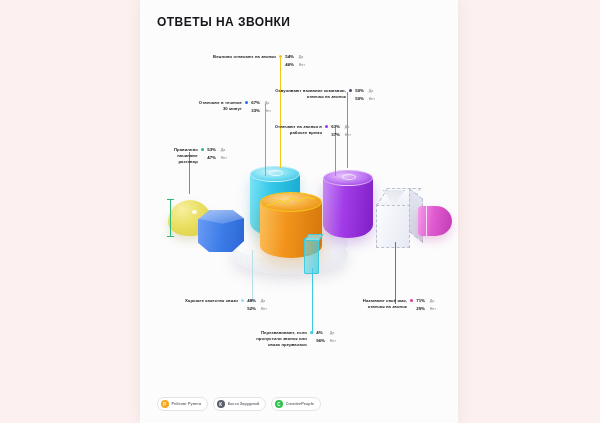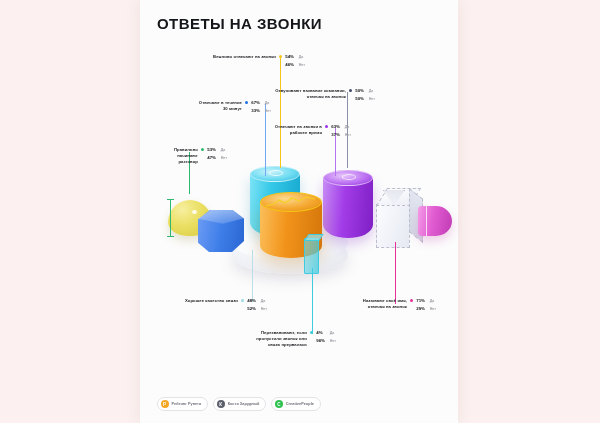--- a/index.html
+++ b/index.html
@@ -21,21 +21,21 @@
     position: absolute;
     left: 140px; top: 0px;
     width: 318px; height: 423px;
     background: #fcfcfc;
     box-shadow: 0 0 14px rgba(120,80,80,0.10);
   }
 
   #title {
     position: absolute;
     left: 17px; top: 15px;
-    font-size: 15px;
+    font-size: 12px;
     font-weight: bold;
     letter-spacing: 0.45px;
     color: #15161a;
     text-align: right;
   }
 
   
   .conn {
     position: absolute;
     width: 1px;

